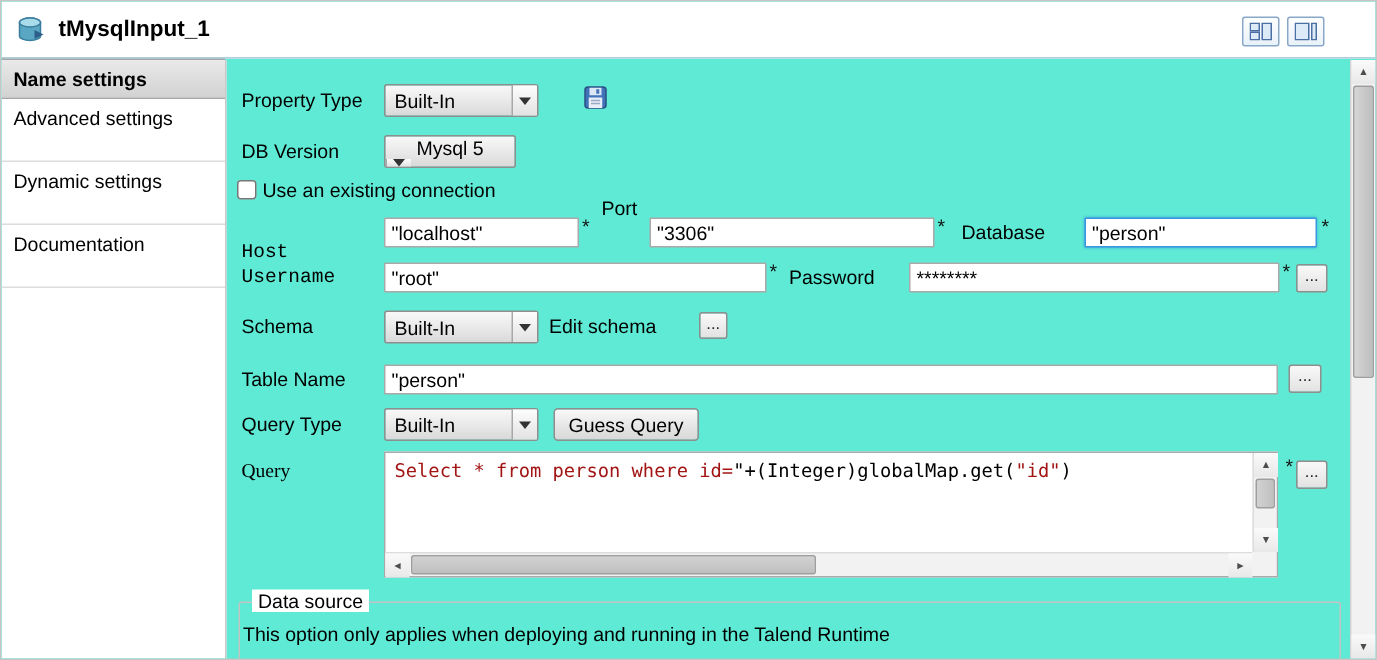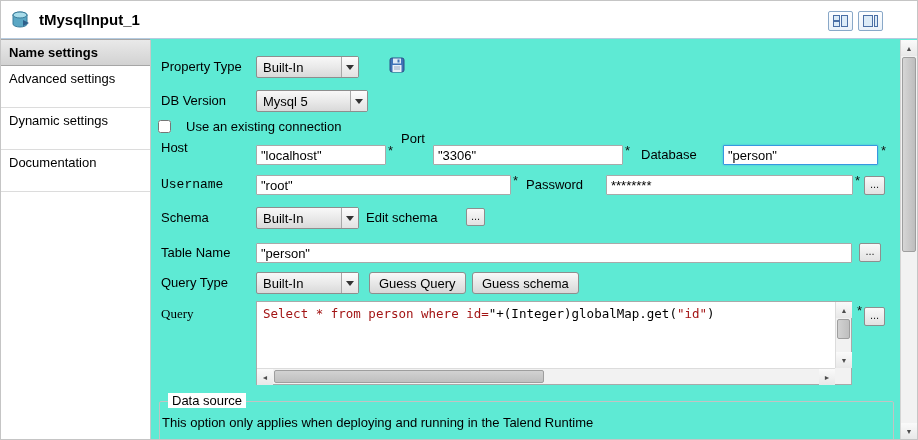--- a/index.html
+++ b/index.html
@@ -64,21 +64,21 @@
   .pbtn{
     position:absolute; height:22px; border:1px solid #8e8e8e; border-radius:3px;
     background:linear-gradient(#f9f9f9,#e6e6e6 55%,#d8d8d8);
     font-family:"Liberation Sans",sans-serif; font-size:13px; padding:0 9px; cursor:pointer;
   }
   .ebtn{
     position:absolute; width:21px; height:19px; border:1px solid #8e8e8e; border-radius:2px;
     background:linear-gradient(#f9f9f9,#e2e2e2); font-size:11px; line-height:14px;
     text-align:center; cursor:pointer; color:#222;
   }
-  .chkrow{ position:absolute; display:flex; align-items:center; gap:15px; }
+  .chkrow{ position:absolute; display:flex; align-items:center; gap:4px; }
   .chkrow input{ width:13px; height:13px; }
   
   .querybox{
     position:absolute; border:1px solid #a9a9a9; background:#fff;
   }
   .qcode{
     position:absolute; left:0; top:0; right:16px; bottom:16px; overflow:hidden;
     font-family:"DejaVu Sans Mono", monospace; font-size:12.5px; padding:4px 6px;
     white-space:pre;
   }
@@ -167,33 +167,33 @@
         <rect x="1" y="1" width="14" height="14" rx="2" fill="#4073b8" stroke="#2a4f85"></rect>
         <rect x="4" y="1.5" width="8" height="5" fill="#dce8f5"></rect>
         <rect x="8.5" y="2.5" width="2" height="3" fill="#4073b8"></rect>
         <rect x="3.5" y="8" width="9" height="7" fill="#e8eef7"></rect>
         <line x1="5" y1="10" x2="11" y2="10" stroke="#9aaac4"></line>
         <line x1="5" y1="12" x2="11" y2="12" stroke="#9aaac4"></line>
       </svg>
     </span>
 
     <div class="lbl" style="top:50px;">DB Version</div>
-    <div class="combo" style="top:50px; left:104px; width:112px;">
+    <div class="combo" style="top:50px; left:104px; width:88px;flex-direction:column;">
       <span class="ctxt">Mysql 5</span>
       <span class="carr">
           <i></i>
         </span>
     </div>
 
     <div class="chkrow" style="top:79px; left:6px;">
       <input type="checkbox" style="">
       <span>Use an existing connection</span>
     </div>
 
-    <div class="lbl" style="top:97px;">Host</div>
+    <div class="lbl" style="top:117px;font-family:Liberation Mono, monospace;">Host</div>
     <input class="tinput" style="top: 105px; left: 104px; width: 130px;" value="&quot;localhost&quot;">
     <span class="req" style="top:101px; left:236px;">*</span>
     <div class="flbl" style="top:88px; left:249px;">Port</div>
     <input class="tinput" style="top: 105px; left: 281px; width: 190px;" value="&quot;3306&quot;">
     <span class="req" style="top:101px; left:473px;">*</span>
     <div class="flbl" style="top:104px; left:489px;">Database</div>
     <input class="tinput focus" style="top: 105px; left: 571px; width: 155px;" value="&quot;person&quot;">
     <span class="req" style="top:101px; left:729px;">*</span>
 
     <div class="lbl" style="top:134px;font-family:Liberation Mono, monospace;">Username</div>
@@ -219,21 +219,20 @@
     <div class="ebtn" style="top:203px; left:707px; width:22px;">...</div>
 
     <div class="lbl" style="top:232px;">Query Type</div>
     <div class="combo" style="top:232px; left:104px; width:103px;">
       <span class="ctxt">Built-In</span>
       <span class="carr">
           <i></i>
         </span>
     </div>
     <button class="pbtn" style="top:232px; left:217px;">Guess Query</button>
-    <button class="pbtn" style="top:232px; left:320px;">Guess schema</button>
 
     <div class="lbl" style="top:263px;font-family:Liberation Serif, serif;">Query</div>
     <div class="querybox" style="top:261px; left:104px; width:596px; height:84px;">
       <div class="qcode"><span class="q-sql">Select * from person where id=</span><span class="q-java">"+(Integer)globalMap.get(</span><span class="q-sql">"id"</span><span class="q-java">)</span></div>
       <div class="sb sb-v">
         <div class="sb-arrow" style="top:0;">▲</div>
         <div class="sb-thumb" style="left:1px; right:1px; top:17px; height:20px;"></div>
         <div class="sb-arrow" style="bottom:0;">▼</div>
       </div>
       <div class="sb sb-h">

